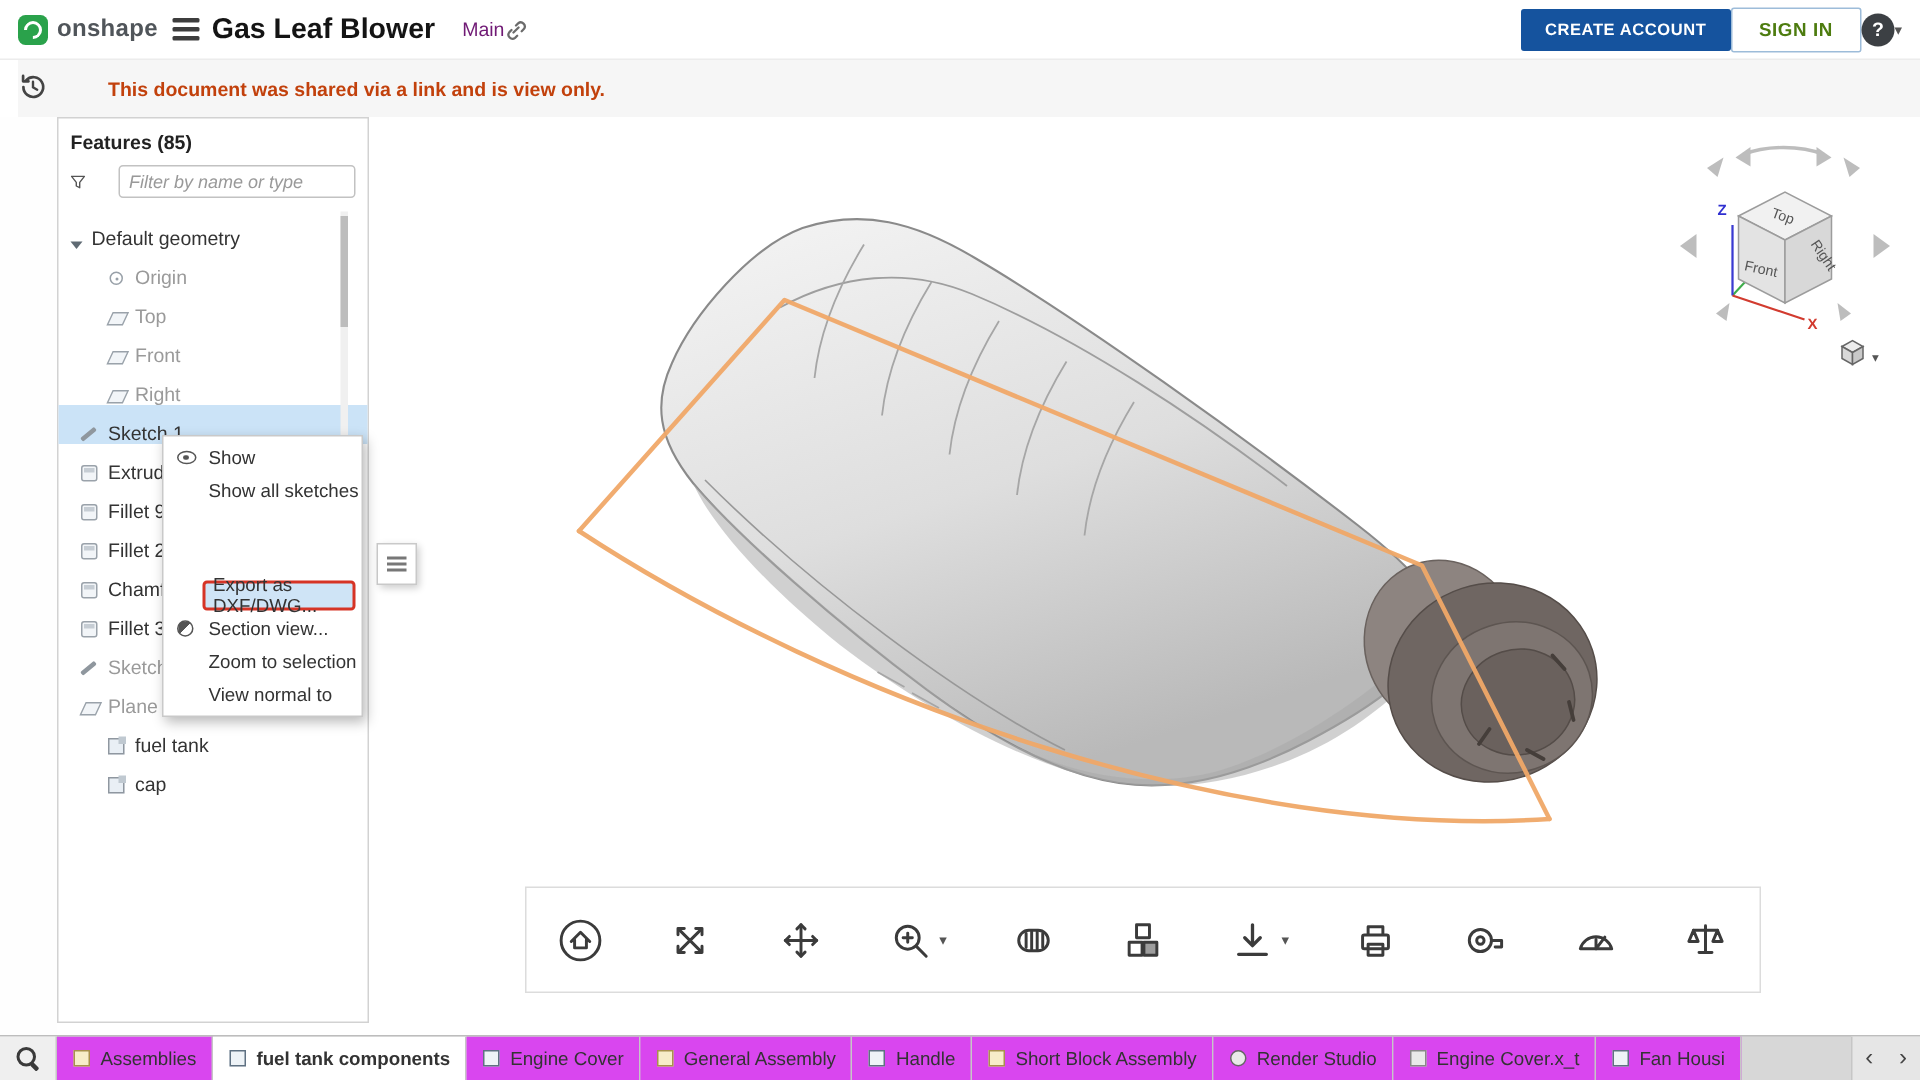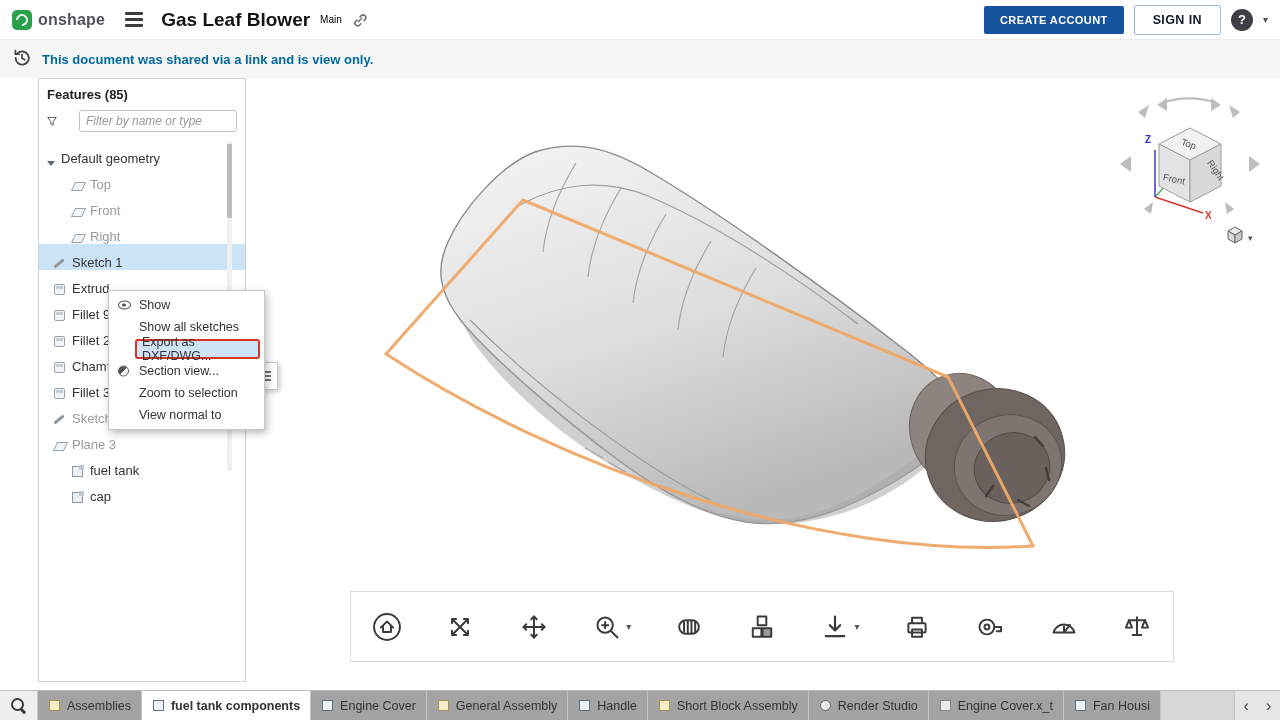--- a/index.html
+++ b/index.html
@@ -4,43 +4,43 @@
 <style>
   * { box-sizing: border-box; }
   html,body { margin:0; padding:0; }
   body {
     width:1280px; height:720px; position:relative; overflow:hidden;
     font-family:"Liberation Sans", sans-serif; background:#fff; color:#333;
   }
 
   
   .topbar { position:absolute; top:0; left:0; right:0; height:40px; background:#fff;
-    display:flex; align-items:center; padding:0 12px; gap:10px; z-index:30; border-bottom:1px solid #ececec;}
+    display:flex; align-items:center; padding:0 12px; gap:0; z-index:30; border-bottom:1px solid #ececec;}
   .logo { display:flex; align-items:center; cursor:pointer; }
   .logo-mark { width:20px; height:20px; border-radius:5px; background:#2aa24b; position:relative; flex:none;}
   .logo-mark::after { content:""; position:absolute; inset:4px; border:2.5px solid #fff;
     border-left-color:transparent; border-radius:50%; transform:rotate(-45deg);}
   .logo-text { color:#50555a; font-size:16px; font-weight:700; margin-left:6px; letter-spacing:.2px;}
   .i-hamburger { display:inline-flex; flex-direction:column; gap:3.5px; margin-left:10px; cursor:pointer;}
   .i-hamburger i { width:18px; height:2.5px; background:#3d3d3d; border-radius:1px;}
   .doc-title { font-size:19px; font-weight:700; color:#141414; margin:0 0 0 8px; white-space:nowrap;}
-  .ws-name { color:#000000; font-size:10px; margin-left:0;}
+  .ws-name { color:#701a75; font-size:13px; margin-left:18px;}
   .spacer { flex:1; }
   .btn-primary { background:#15539e; color:#fff; border:none; border-radius:2px;
     font-family:inherit; font-weight:700; font-size:11px; letter-spacing:.4px; padding:8px 16px; cursor:pointer;}
-  .btn-outline { background:#fff; color:#0f172a; border:1px solid #9dbcd9; border-radius:2px;
+  .btn-outline { background:#fff; color:#4d7c0f; border:1px solid #9dbcd9; border-radius:2px;
     font-family:inherit; font-weight:700; font-size:12.5px; letter-spacing:.4px; padding:7px 18px; cursor:pointer;}
   .help-circle { width:22px; height:22px; border-radius:50%; background:#3c4044; color:#fff;
     display:inline-flex; align-items:center; justify-content:center; font-size:13px; font-weight:700; cursor:pointer;}
   .caret-txt { color:#555; font-size:10px; cursor:pointer;}
 
   
-  .notice { position:absolute; top:40px; left:0; right:0; height:38px; background:#f6f6f6;
-    display:flex; align-items:center; padding-left:42px; z-index:5;
-    font-size:13px; font-weight:700; color:#0369a1;}
+  .notice { position:absolute; top:40px; left:12px; right:0; height:38px; background:#f6f6f6;
+    display:flex; align-items:center; padding-left:60px; z-index:5;
+    font-size:13px; font-weight:700; color:#c2410c;}
   .history-btn { position:absolute; top:47px; left:11px; z-index:6; cursor:pointer;}
 
   .gutter { position:absolute; left:0; top:78px; width:38px; bottom:30px; background:#fefefe; z-index:4;}
 
   
   .features { position:absolute; left:38px; top:78px; width:208px; bottom:38px; background:#fff;
     border:1px solid #d2d2d2; z-index:10; font-size:13px;}
   .f-title { padding:8px 8px 4px; font-weight:700; font-size:13px; color:#222;}
   .f-filter { display:flex; align-items:center; gap:22px; padding:4px 8px 8px;}
   .f-filter input { width:158px; height:22px; border:1px solid #c2c2c2; border-radius:3px;
@@ -62,25 +62,25 @@
   .ti-sketch::before { content:""; position:absolute; left:0; top:5px; width:12px; height:3px;
     background:#8f979e; transform:rotate(-40deg); border-radius:1px;}
   .ti-feat::before { content:""; position:absolute; inset:1px; border:1.3px solid #9aa2aa; border-radius:2px; background:#f2f5f8;}
   .ti-feat::after { content:""; position:absolute; left:3px; top:3px; right:3px; height:3px; background:#c6cdd4;}
   .ti-part::before { content:""; position:absolute; inset:1px; border:1.3px solid #8f97a0; background:#e9eff5;}
   .ti-part::after { content:""; position:absolute; right:0; top:0; width:5px; height:5px; background:#c0c9d1;}
   .scrollbar { position:absolute; top:62px; right:13px; width:5px; height:330px; background:#f0f0f0; z-index:11;}
   .scrollbar .thumb { width:5px; height:74px; margin-top:3px; background:#bdbdbd; cursor:pointer;}
 
   
-  .cmenu { position:absolute; left:108px; top:290px; width:157px; z-index:40; background:#fff;
+  .cmenu { position:absolute; left:108px; top:290px; width:134px; z-index:40; background:#fff;
     border:1px solid #c9c9c9; box-shadow:2px 3px 8px rgba(0,0,0,.28); padding:3px 0; font-size:12.5px; color:#333;}
   .mi { height:22px; display:flex; align-items:center; padding-left:30px; position:relative; cursor:pointer;}
   .mi .micon { position:absolute; left:9px; top:50%; transform:translateY(-50%);}
-  .mi.export { padding-left:26px; padding-right:4px;}
+  .mi.export { padding-left:26px; padding-right:4px;margin-top:48px;}
   .mi.export .hl { flex:1; background:#cfe4f6; border:2px solid #d63426; border-radius:3px;
     height:20px; display:flex; align-items:center; padding:0 5px;}
   .i-eye { width:13px; height:9px; border:1.4px solid #555; border-radius:50%; position:relative; display:block;}
   .i-eye::after { content:""; position:absolute; left:3.2px; top:1.6px; width:3.5px; height:3.5px; background:#555; border-radius:50%;}
   .i-sec { width:11px; height:11px; border:1.3px solid #555; border-radius:50%;
     background:linear-gradient(135deg,#555 50%,transparent 50%); display:block;}
   .flyout { position:absolute; left:251px; top:362px; width:27px; height:28px; background:#fff;
     border:1px solid #c9c9c9; box-shadow:2px 2px 5px rgba(0,0,0,.2); z-index:39;
     display:flex; flex-direction:column; align-items:center; justify-content:center; gap:2.5px; cursor:pointer;}
   .flyout i { width:13px; height:1.8px; background:#777;}
@@ -99,21 +99,21 @@
   .tabbar { position:absolute; left:0; right:0; bottom:0; height:30px; background:#d7d7d7;
     display:flex; align-items:stretch; z-index:20; border-top:1px solid #bdbdbd;}
   .tab-search { width:38px; flex:none; display:flex; align-items:center; justify-content:center;
     background:#efefef; border-right:1px solid #c6c6c6; cursor:pointer;}
   .i-search { width:16px; height:16px; position:relative; display:block;}
   .i-search::before { content:""; position:absolute; left:0; top:0; width:9px; height:9px;
     border:2px solid #3a3a3a; border-radius:50%;}
   .i-search::after { content:""; position:absolute; left:11px; top:10.5px; width:6px; height:2.5px;
     background:#3a3a3a; transform:rotate(45deg); transform-origin:0 0; border-radius:1px;}
   .tabs { display:flex; flex:1; overflow:hidden;}
-  .tab { display:flex; align-items:center; gap:6px; padding:0 10px; background:#a3a3a3;
+  .tab { display:flex; align-items:center; gap:6px; padding:0 10px; background:#d946ef;
     border-right:1px solid #c6c6c6; font-size:12.5px; color:#333; white-space:nowrap; cursor:pointer;}
   .tab.active { background:#fff; font-weight:700;}
   .ticon { width:13px; height:13px; position:relative; flex:none;}
   .ticon::before { content:""; position:absolute; inset:1px; border:1.2px solid #5f7182; background:#eef3f7;}
   .ticon.asm::before { background:#f7ecc9; border-color:#a8904e;}
   .ticon.render::before { border-radius:50%; background:#e9e9e9; border-color:#666;}
   .ticon.import::before { background:#e9e9e9; border-color:#888;}
   .tab-chevrons { width:46px; flex:none; display:flex; align-items:center; justify-content:space-around;
     background:#e6e6e6; border-left:1px solid #c6c6c6; color:#444; font-size:16px;}
   .tab-chevrons span { cursor:pointer; }
@@ -240,20 +240,24 @@
       <path d="M1 1 H13 L8.6 6.6 V11.6 L5.4 10 V6.6 Z" fill="none" stroke="#555" stroke-width="1.3" stroke-linejoin="round"></path>
     </svg>
     <input placeholder="Filter by name or type" style="">
   </div>
   <div class="tree">
     <div class="row group">
         <span class="chev"></span>
         <span>Default geometry</span>
       </div>
     <div class="row lvl2 dim">
+        <span class="ti ti-origin"></span>
+        <span>Origin</span>
+      </div>
+    <div class="row lvl2 dim">
         <span class="ti ti-plane"></span>
         <span>Top</span>
       </div>
     <div class="row lvl2 dim">
         <span class="ti ti-plane"></span>
         <span>Front</span>
       </div>
     <div class="row lvl2 dim">
         <span class="ti ti-plane"></span>
         <span>Right</span>

